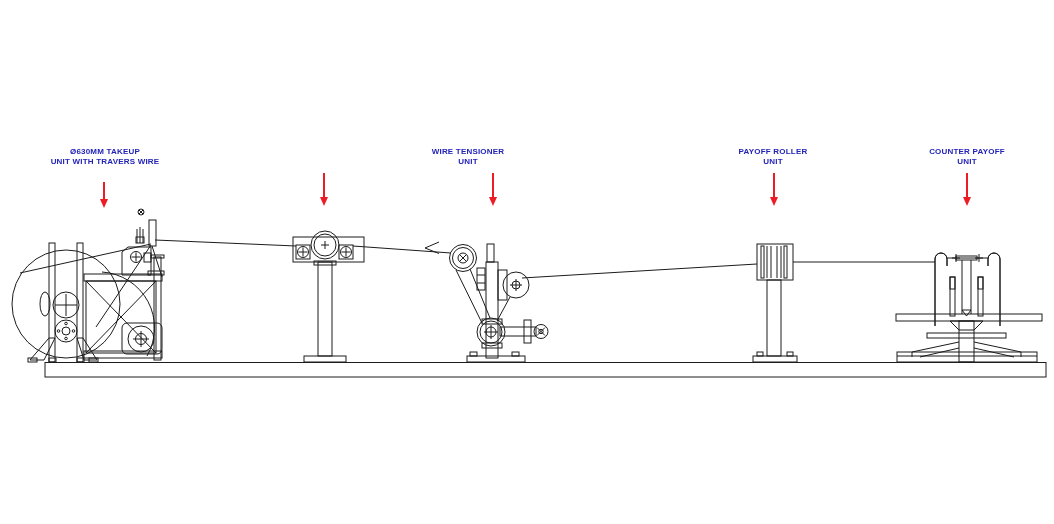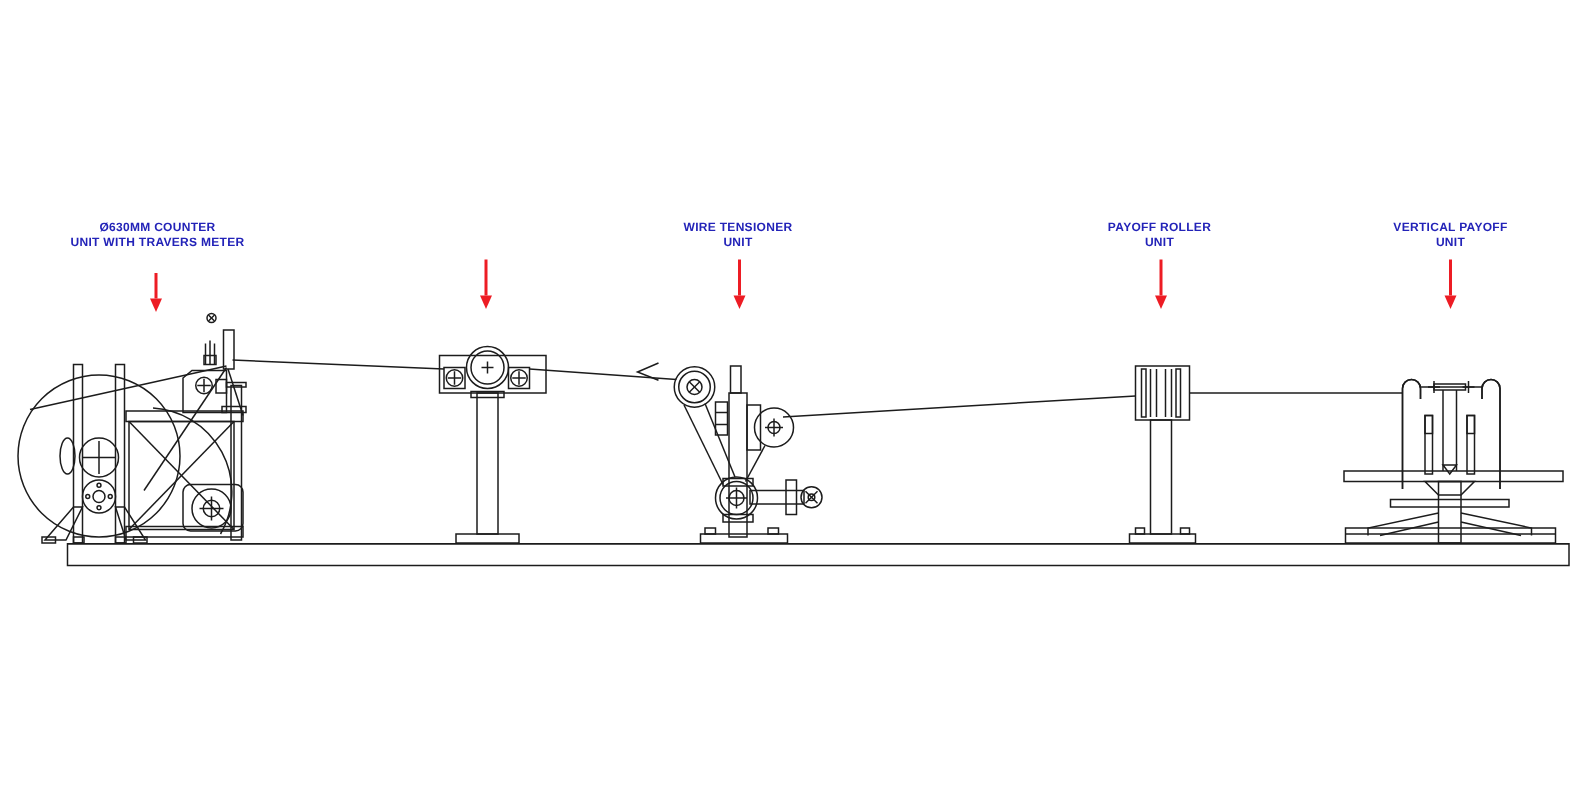--- a/index.html
+++ b/index.html
@@ -17,21 +17,21 @@
     overflow:hidden;margin:0 auto;
   }
   .canvas svg{position:absolute;left:0;top:0;}
   .label{
     position:absolute;top:147px;width:170px;transform:translateX(-50%);
     text-align:center;color:var(--label-blue);
     font-size:8px;font-weight:700;line-height:10px;letter-spacing:.2px;
   }
   .label-takeup{left:105px;}
   .label-counter{left:325px;}
-  .label-tensioner{left:492px;}
+  .label-tensioner{left:468px;}
   .label-guide{left:773px;}
   .label-payoff{left:967px;}
   .arrow{
     position:absolute;width:10px;transform:translateX(-50%);
     display:flex;flex-direction:column;align-items:center;
   }
   .arrow .shaft{display:block;width:1.6px;background:var(--arrow-red);}
   .arrow .head{
     display:block;width:0;height:0;
     border-left:4.5px solid transparent;border-right:4.5px solid transparent;
@@ -227,33 +227,33 @@
       <polyline points="959,342 912,352 912,357"></polyline>
       <line x1="959" y1="348" x2="920" y2="357"></line>
       <polyline points="974,342 1021,352 1021,357"></polyline>
       <line x1="974" y1="348" x2="1014" y2="357"></line>
       <rect x="897" y="352" width="140" height="10" fill="#fff" stroke-width="1.2"></rect>
       <line x1="897" y1="356" x2="1037" y2="356" stroke-width="0.7"></line>
     </g>
   </svg>
 
   <div class="label label-takeup">
-    <div>Ø630MM COUNTER</div>
-    <div>UNIT WITH TRAVERS METER</div>
+    <div>Ø630MM TAKEUP</div>
+    <div>UNIT WITH TRAVERS WIRE</div>
   </div>
   <div class="label label-tensioner">
     <div>WIRE TENSIONER</div>
     <div>UNIT</div>
   </div>
   <div class="label label-guide">
     <div>PAYOFF ROLLER</div>
     <div>UNIT</div>
   </div>
   <div class="label label-payoff">
-    <div>VERTICAL PAYOFF</div>
+    <div>COUNTER PAYOFF</div>
     <div>UNIT</div>
   </div>
 
   <div class="arrow arrow-takeup">
       <i class="shaft"></i>
       <i class="head"></i>
     </div>
   <div class="arrow arrow-counter">
       <i class="shaft"></i>
       <i class="head"></i>

